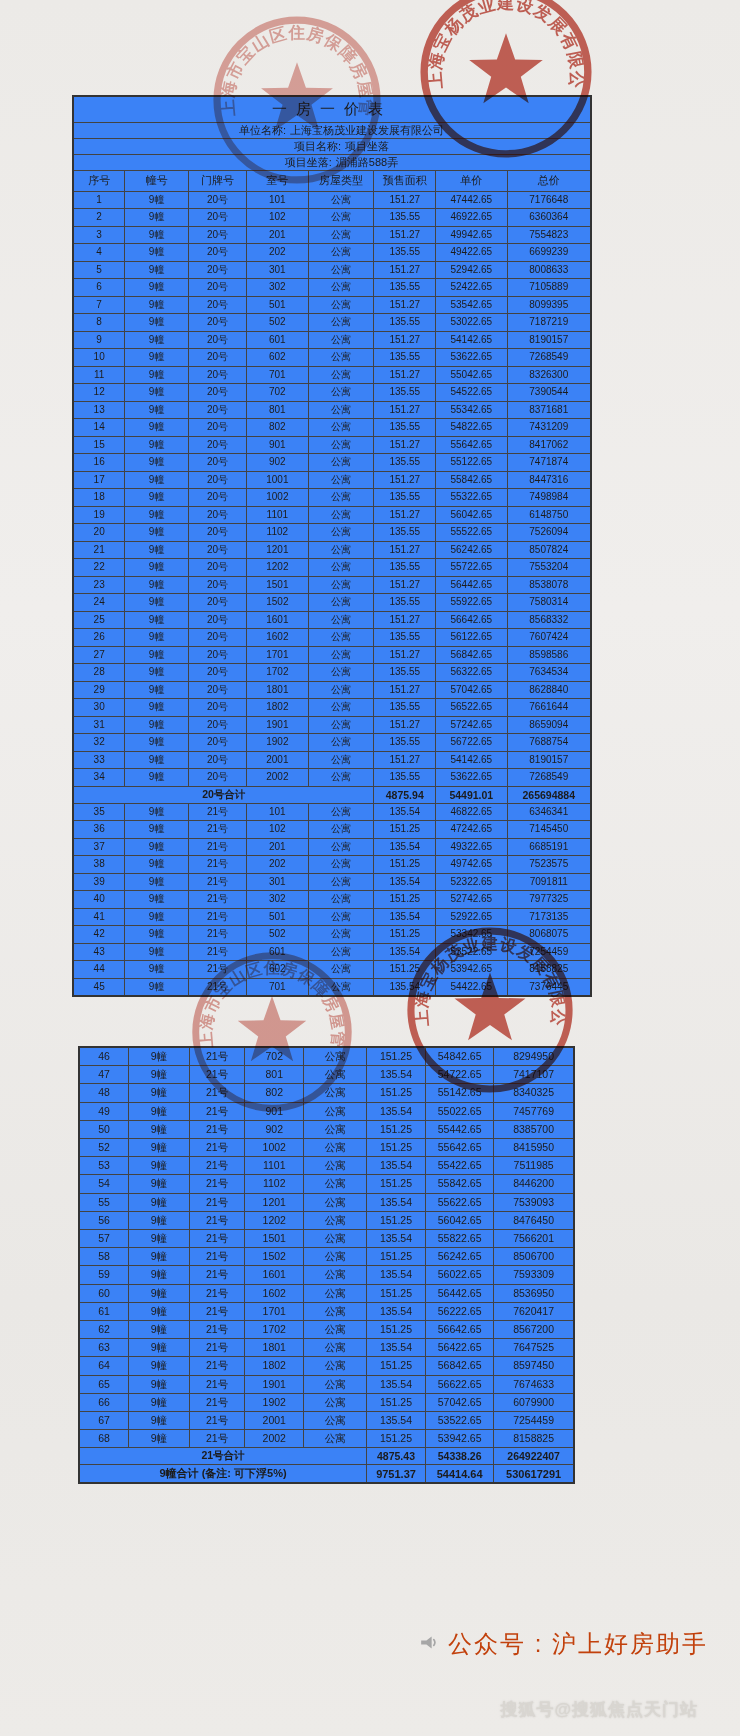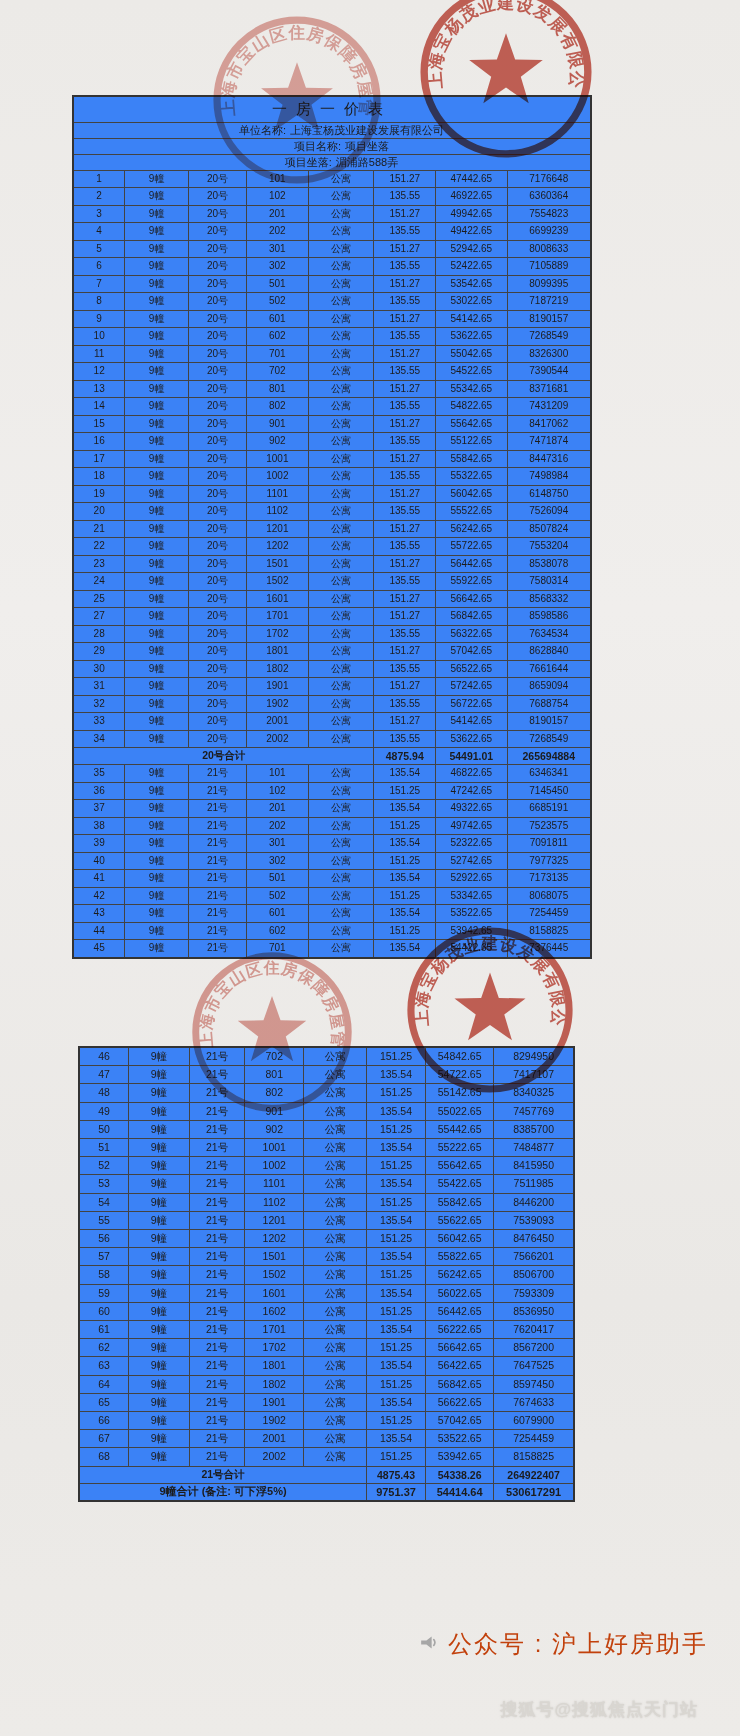--- a/index.html
+++ b/index.html
@@ -72,20 +72,30 @@
     <tr>
       <td class="info-cell" colspan="8">
         <span>项目名称:</span><span>项目坐落</span>
       </td>
     </tr>
     <tr>
       <td class="info-cell" colspan="8">
         <span>项目坐落:</span><span>湄浦路588弄</span>
       </td>
     </tr>
+    <tr>
+      <th class="head-cell">序号</th>
+      <th class="head-cell">幢号</th>
+      <th class="head-cell">门牌号</th>
+      <th class="head-cell">室号</th>
+      <th class="head-cell">房屋类型</th>
+      <th class="head-cell">预售面积</th>
+      <th class="head-cell">单价</th>
+      <th class="head-cell">总价</th>
+    </tr>
   </tbody>
   <tbody class="data" id="rows-20">
       <tr>
         <td>1</td>
         <td>9幢</td>
         <td>20号</td>
         <td>101</td>
         <td>公寓</td>
         <td>151.27</td>
         <td>47442.65</td>
@@ -323,20 +333,30 @@
       </tr>
       <tr>
         <td>25</td>
         <td>9幢</td>
         <td>20号</td>
         <td>1601</td>
         <td>公寓</td>
         <td>151.27</td>
         <td>56642.65</td>
         <td>8568332</td>
+      </tr>
+      <tr>
+        <td>26</td>
+        <td>9幢</td>
+        <td>20号</td>
+        <td>1602</td>
+        <td>公寓</td>
+        <td>135.55</td>
+        <td>56122.65</td>
+        <td>7607424</td>
       </tr>
       <tr>
         <td>27</td>
         <td>9幢</td>
         <td>20号</td>
         <td>1701</td>
         <td>公寓</td>
         <td>151.27</td>
         <td>56842.65</td>
         <td>8598586</td>
@@ -588,30 +608,20 @@
       </tr>
       <tr>
         <td>50</td>
         <td>9幢</td>
         <td>21号</td>
         <td>902</td>
         <td>公寓</td>
         <td>151.25</td>
         <td>55442.65</td>
         <td>8385700</td>
-      </tr>
-      <tr>
-        <td>51</td>
-        <td>9幢</td>
-        <td>21号</td>
-        <td>1001</td>
-        <td>公寓</td>
-        <td>135.54</td>
-        <td>55222.65</td>
-        <td>7484877</td>
       </tr>
       <tr>
         <td>52</td>
         <td>9幢</td>
         <td>21号</td>
         <td>1002</td>
         <td>公寓</td>
         <td>151.25</td>
         <td>55642.65</td>
         <td>8415950</td>

